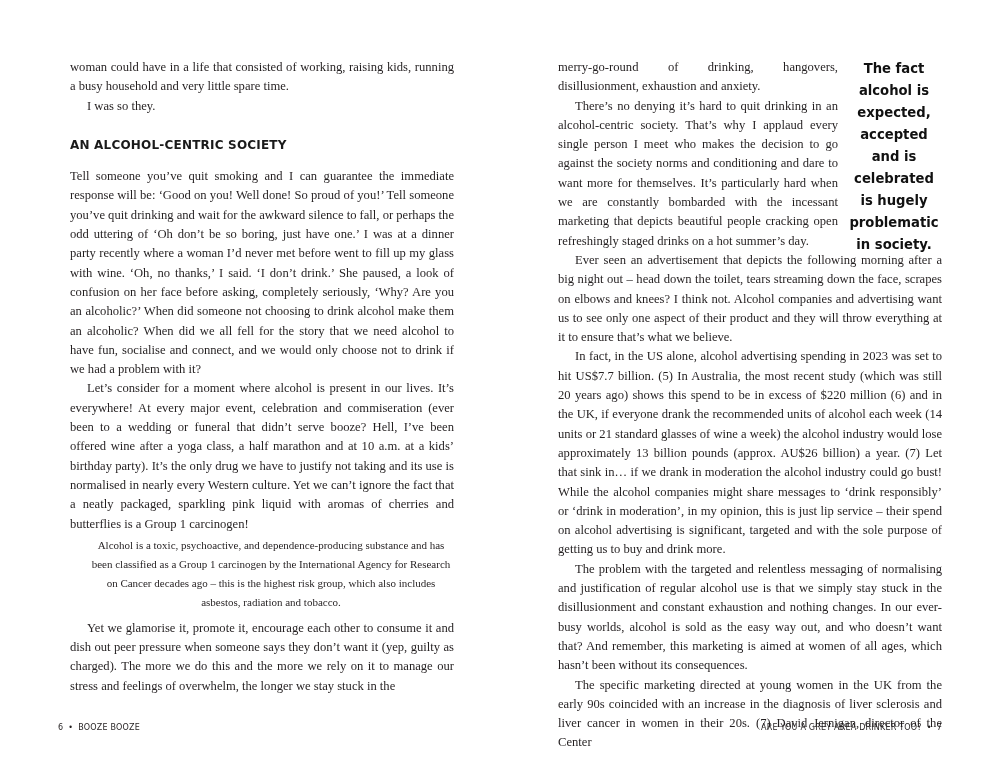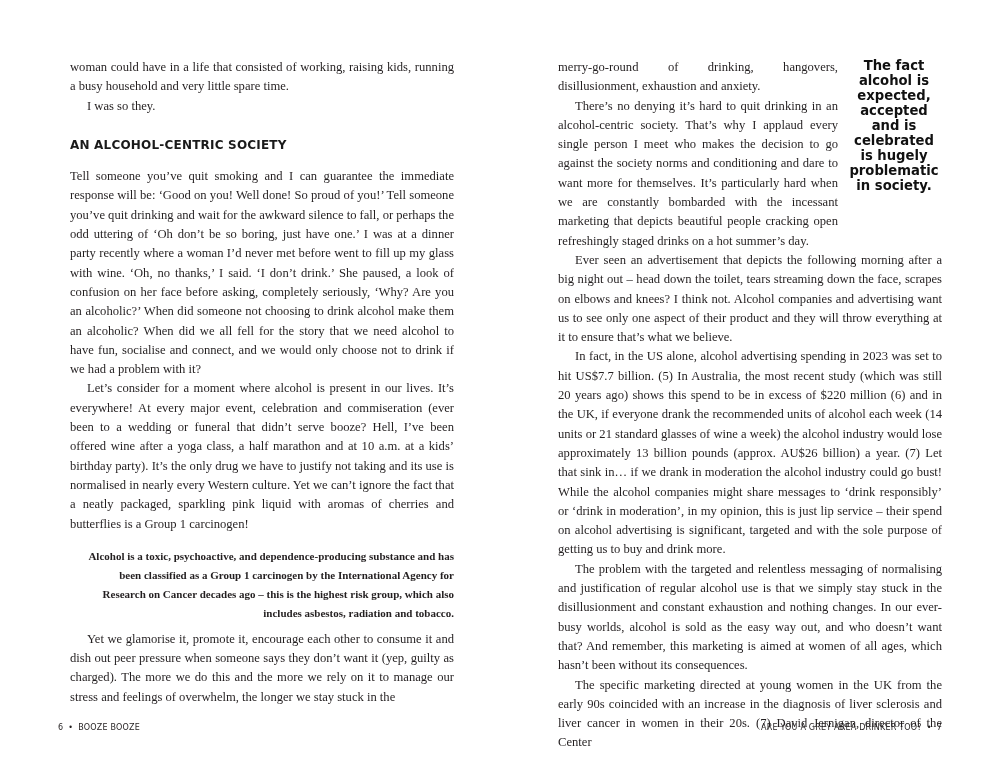--- a/index.html
+++ b/index.html
@@ -17,28 +17,28 @@
   .body-text p { margin: 0; }
   .indent { text-indent: 17px; }
   .content-left { position: absolute; top: 58px; left: 12px; width: 384px; }
   .heading {
     font-family: "DejaVu Sans", "Liberation Sans", sans-serif;
     font-weight: bold; font-size: 12px; letter-spacing: 0.2px;
     margin: 20px 0 12px 0; color: #1a1a1a;
   }
   .blockquote {
     font-family: "Liberation Serif", "DejaVu Serif", serif;
-    font-size: 11px; line-height: 19px; margin: 13px 0 7px 18px; color: #231f20; text-align: right; font-weight: bold;
+    font-size: 11px; line-height: 19px; margin: 2px 0 7px 18px; color: #231f20; text-align: center;
   }
   .content-right { position: absolute; top: 58px; left: 0; width: 384px; }
   .wrap-text { width: 280px; }
   .pullquote {
     position: absolute; top: 58px; left: 290px; width: 92px;
     font-family: "DejaVu Sans", "Liberation Sans", sans-serif;
-    font-weight: bold; font-size: 13.2px; line-height: 15px; text-align: center; color: #111;
+    font-weight: bold; font-size: 13.2px; line-height: 22px; text-align: center; color: #111;
   }
   .footer {
     position: absolute; top: 723px;
     font-family: "DejaVu Sans", "Liberation Sans", sans-serif;
     font-size: 8px; letter-spacing: 0.2px; color: #231f20;
   }
   .footer-left { left: 0; }
   .footer-right { right: 0; margin-left: 28px; }
   .bullet { padding: 0 5px; }
 </style>

